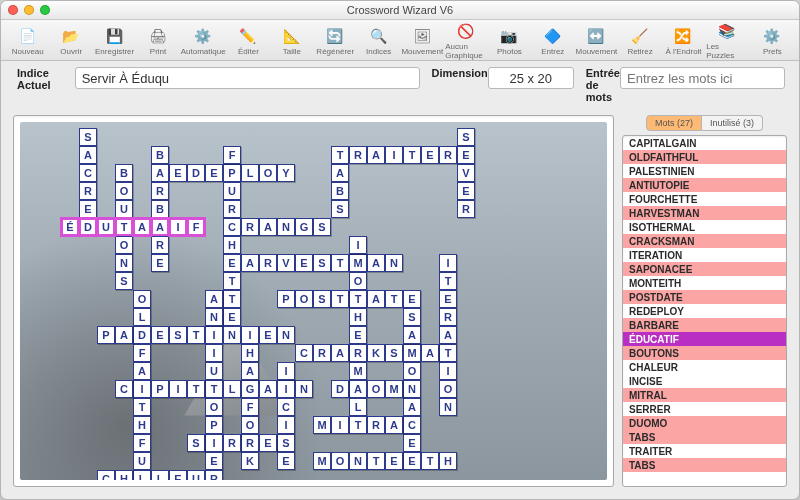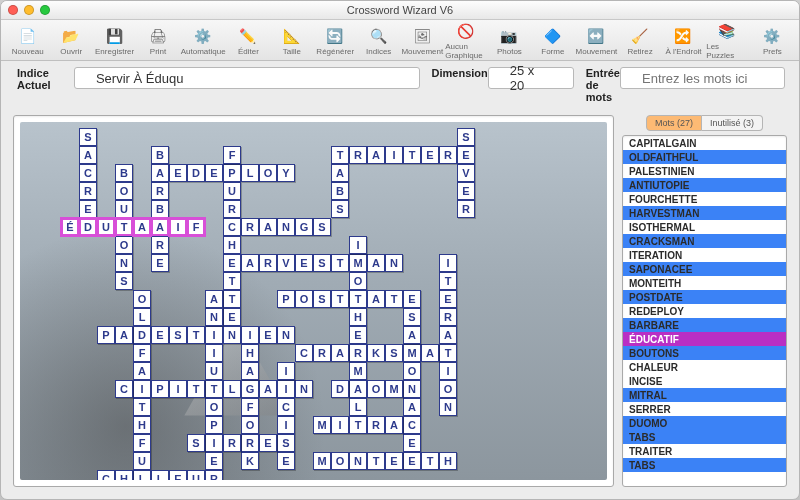--- a/index.html
+++ b/index.html
@@ -19,21 +19,21 @@
     display:flex;align-items:center;padding:0 6px;gap:2px;}
   .tbtn{display:flex;flex-direction:column;align-items:center;justify-content:center;width:48px;
     font-size:8px;color:#6a6a6a;cursor:default;}
   .tbtn .ico{width:22px;height:22px;border-radius:4px;display:flex;align-items:center;justify-content:center;
     font-size:14px;}
   .toolbar .spacer{flex:1}
   .infobar{display:flex;gap:10px;padding:6px 14px 2px;align-items:flex-start;}
   .field{display:flex;flex-direction:row;}
   .flabel{font-size:11px;font-weight:600;color:#222;margin:0 0 2px 2px;}
   .fbox{background:#fff;border:1px solid #b8b8b8;border-radius:3px;height:22px;
-    padding:2px 21px;font-size:13px;color:#333;display:flex;align-items:center;}
+    padding:2px 6px;font-size:13px;color:#333;display:flex;align-items:center;}
   .f-clue{flex:1}.f-clue .fbox{width:100%}
   .f-dim .fbox{width:86px;justify-content:center}
   .f-entry{flex:0 0 165px}.f-entry .fbox{width:165px;color:#9a9a9a}
   .workarea{flex:1;display:flex;gap:8px;padding:8px 12px 12px;}
   .board-wrap{flex:1;border:1px solid #a9a9a9;border-radius:3px;background:#fff;padding:6px;
     display:flex;align-items:stretch;box-shadow:inset 0 1px 2px rgba(0,0,0,.08);}
   .board{flex:1;position:relative;border-radius:2px;overflow:hidden;
     background:
       radial-gradient(circle at 18% 85%, rgba(60,60,60,.45), transparent 35%),
       linear-gradient(180deg, #b8c3cc 0%, #a0abb4 45%, #8c969e 100%);
@@ -50,21 +50,21 @@
   .sidebar{width:165px;display:flex;flex-direction:column;}
   .tabs{display:flex;justify-content:center;gap:0;margin-bottom:4px;}
   .tab{font-size:9px;padding:2px 8px;border:1px solid #b5b5b5;background:#f3f3f3;color:#555;}
   .tab:first-child{border-radius:4px 0 0 4px}
   .tab:last-child{border-radius:0 4px 4px 0;border-left:0}
   .tab.active{background:#fdba74}
   .wordlist{flex:1;border:1px solid #a9a9a9;border-radius:3px;background:#fff;overflow:hidden;
     box-shadow:inset 0 1px 2px rgba(0,0,0,.08);}
   .wrow{height:14px;font-size:10px;font-weight:600;color:#2b2b2b;padding:0 6px;
     display:flex;align-items:center;white-space:nowrap;overflow:hidden}
-  .wrow.alt{background:#3b82f6}
+  .wrow.alt{background:#fca5a5}
   .wrow.hi{background:#b92fc4;color:#fff}
 </style>
 </head>
 <body>
 
 <div class="window">
   <div class="titlebar">
     <div class="traffic">
       <div class="tl r"></div>
       <div class="tl y"></div>
@@ -117,21 +117,21 @@
       <div class="tbtn">
         <div class="ico">🚫</div>
         <div>Aucun Graphique</div>
       </div>
       <div class="tbtn">
         <div class="ico">📷</div>
         <div>Photos</div>
       </div>
       <div class="tbtn">
         <div class="ico">🔷</div>
-        <div>Forme</div>
+        <div>Entrez</div>
       </div>
       <div class="tbtn">
         <div class="ico">↔️</div>
         <div>Mouvement</div>
       </div>
       <div class="tbtn">
         <div class="ico">🧹</div>
         <div>Retirez</div>
       </div>
       <div class="tbtn">

